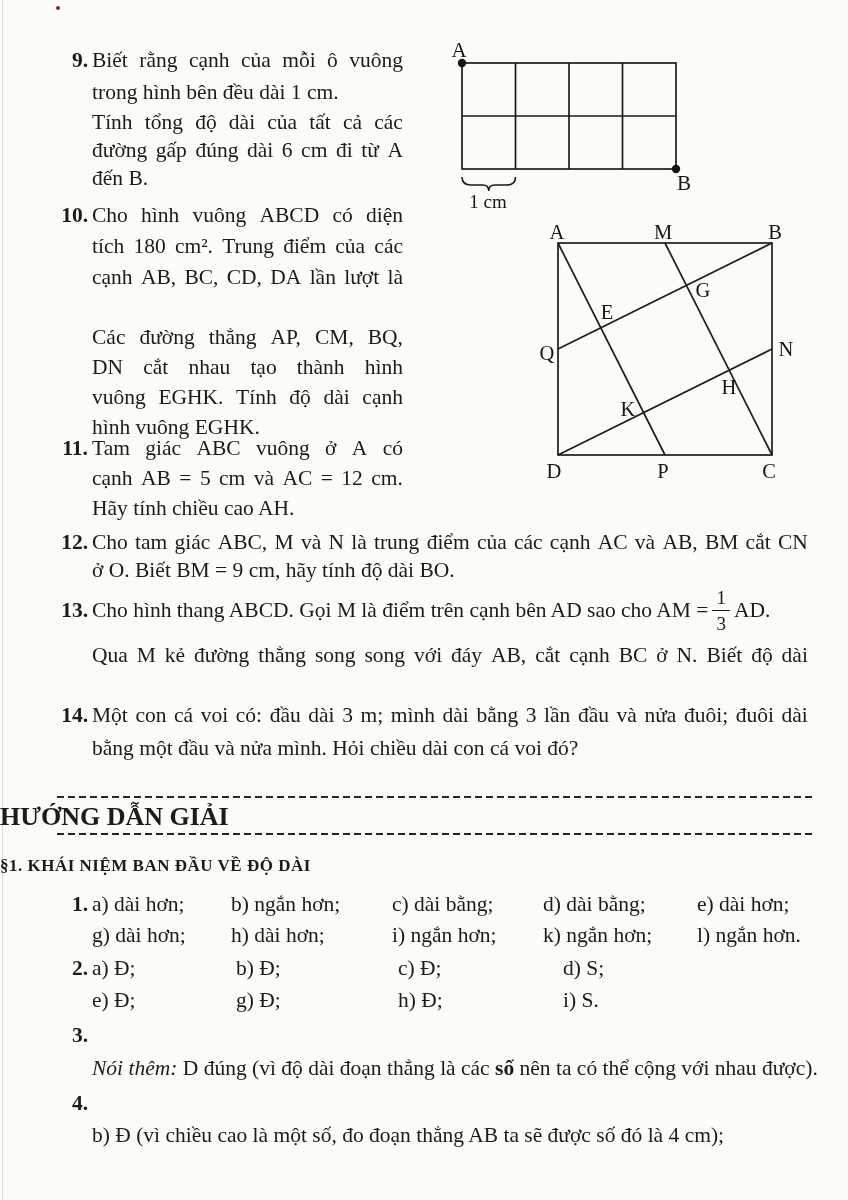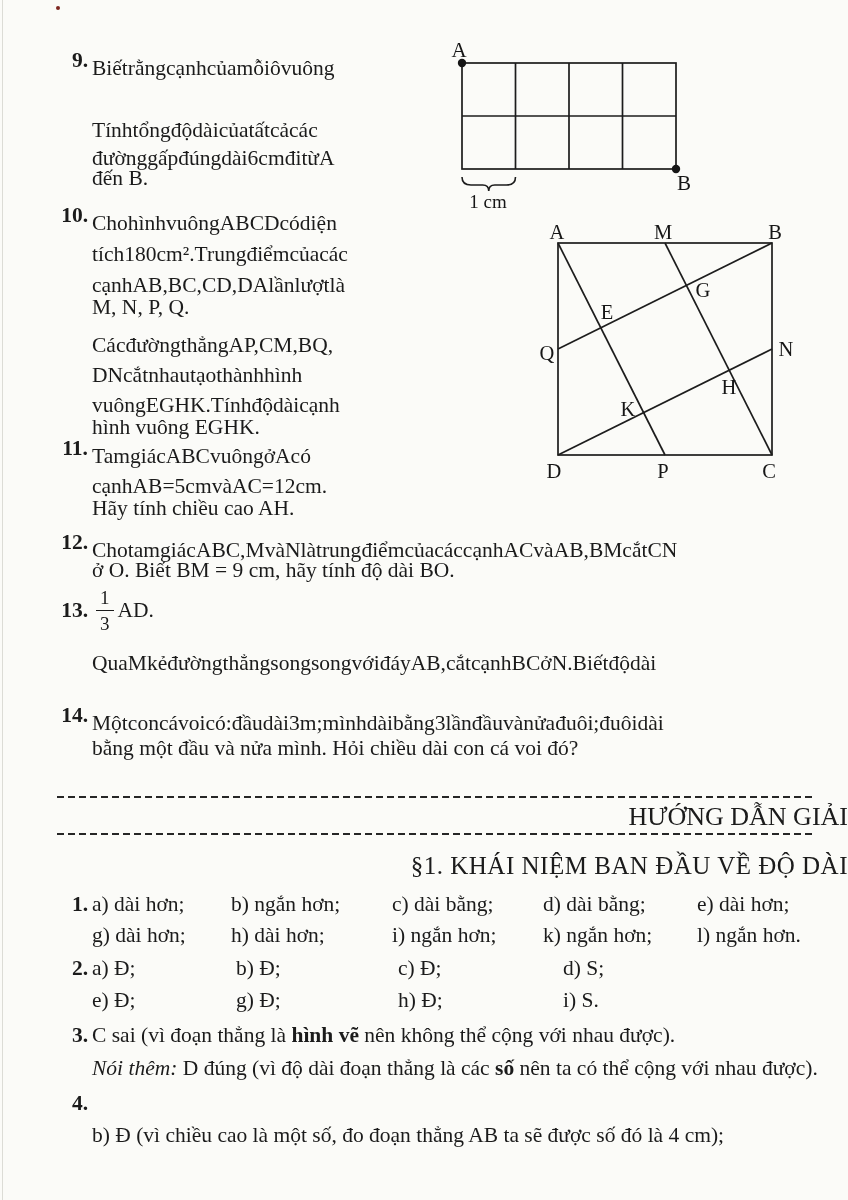--- a/index.html
+++ b/index.html
@@ -11,37 +11,37 @@
     overflow:hidden;
     position:relative;
   }
   #page{position:absolute;inset:0;}
   .ln{
     position:absolute;
     font-size:21.5px;
     line-height:29px;
     white-space:nowrap;
   }
-  .jl{display:flex;margin-top:8px;}
+  .jl{display:flex;justify-content:space-between;}
   .num{
     position:absolute;
     left:50px;width:38px;
     font-size:21.5px;line-height:29px;
     font-weight:bold;text-align:right;
     white-space:nowrap;
   }
   .narrow{left:92px;width:311px;}
   .wide{left:92px;width:716px;}
   .rule{
     position:absolute;left:57px;width:755px;height:2px;
     background:repeating-linear-gradient(90deg,#262626 0 7px,transparent 7px 11px);
   }
   .center-title{
     position:absolute;left:0;width:848px;
-    text-align:right;font-weight:normal;
+    text-align:left;font-weight:bold;
   }
   .frac{
     display:inline-flex;flex-direction:column;align-items:center;
     font-size:19px;line-height:1;vertical-align:middle;
     margin:0 4px;
   }
   .frac .fnum{padding:0 4px 3px;}
   .frac .fden{border-top:1.6px solid #1b1b1b;padding:3px 4px 0;}
   .fracline{display:flex;align-items:center;}
   svg text{
@@ -74,20 +74,21 @@
   <div class="num" style="top:46px">9.</div>
   <div class="ln narrow jl" style="top:46px">
       <span>Biết</span>
       <span>rằng</span>
       <span>cạnh</span>
       <span>của</span>
       <span>mỗi</span>
       <span>ô</span>
       <span>vuông</span>
     </div>
+  <div class="ln narrow" style="top:78px">trong hình bên đều dài 1 cm.</div>
   <div class="ln narrow jl" style="top:108px">
       <span>Tính</span>
       <span>tổng</span>
       <span>độ</span>
       <span>dài</span>
       <span>của</span>
       <span>tất</span>
       <span>cả</span>
       <span>các</span>
     </div>
@@ -141,21 +142,20 @@
   <div class="ln narrow jl" style="top:263px">
       <span>cạnh</span>
       <span>AB,</span>
       <span>BC,</span>
       <span>CD,</span>
       <span>DA</span>
       <span>lần</span>
       <span>lượt</span>
       <span>là</span>
     </div>
-  <div class="ln narrow" style="top:293px">M, N, P, Q.</div>
   <div class="ln narrow jl" style="top:323px">
       <span>Các</span>
       <span>đường</span>
       <span>thẳng</span>
       <span>AP,</span>
       <span>CM,</span>
       <span>BQ,</span>
     </div>
   <div class="ln narrow jl" style="top:353px">
       <span>DN</span>
@@ -242,20 +242,21 @@
       <span>và</span>
       <span>AB,</span>
       <span>BM</span>
       <span>cắt</span>
       <span>CN</span>
     </div>
   <div class="ln wide" style="top:556px">ở O. Biết BM = 9 cm, hãy tính độ dài BO.</div>
 
   <div class="num" style="top:596px">13.</div>
   <div class="ln fracline" style="left:92px;top:582px;height:56px">
+    <span class="seg">Cho hình thang ABCD. Gọi M là điểm trên cạnh bên AD sao cho AM =</span>
     <span class="frac">
       <span class="fnum">1</span>
       <span class="fden">3</span>
     </span>
     <span class="seg">AD.</span>
   </div>
   <div class="ln wide jl" style="top:641px">
       <span>Qua</span>
       <span>M</span>
       <span>kẻ</span>
@@ -298,21 +299,21 @@
       <span>đuôi;</span>
       <span>đuôi</span>
       <span>dài</span>
     </div>
   <div class="ln wide" style="top:734px">bằng một đầu và nửa mình. Hỏi chiều dài con cá voi đó?</div>
 
   <div class="rule" style="top:796px"></div>
   <div class="center-title" style="top:802px;font-size:26px;line-height:30px">HƯỚNG DẪN GIẢI</div>
   <div class="rule" style="top:833px"></div>
 
-  <div class="center-title" style="top:851px;font-size:25px;line-height:30px;letter-spacing:0.5px">§1. KHÁI NIỆM BAN ĐẦU VỀ ĐỘ DÀI</div>
+  <div class="center-title" style="top:851px;font-size:17px;line-height:30px;letter-spacing:0.5px">§1. KHÁI NIỆM BAN ĐẦU VỀ ĐỘ DÀI</div>
 
   <div class="num" style="top:890px">1.</div>
   <div class="ln" style="left:92px;top:890px">a) dài hơn;</div>
   <div class="ln" style="left:231px;top:890px">b) ngắn hơn;</div>
   <div class="ln" style="left:392px;top:890px">c) dài bằng;</div>
   <div class="ln" style="left:543px;top:890px">d) dài bằng;</div>
   <div class="ln" style="left:697px;top:890px">e) dài hơn;</div>
   <div class="ln" style="left:92px;top:921px">g) dài hơn;</div>
   <div class="ln" style="left:231px;top:921px">h) dài hơn;</div>
   <div class="ln" style="left:392px;top:921px">i) ngắn hơn;</div>
@@ -323,23 +324,20 @@
   <div class="ln" style="left:92px;top:954px">a) Đ;</div>
   <div class="ln" style="left:236px;top:954px">b) Đ;</div>
   <div class="ln" style="left:398px;top:954px">c) Đ;</div>
   <div class="ln" style="left:563px;top:954px">d) S;</div>
   <div class="ln" style="left:92px;top:986px">e) Đ;</div>
   <div class="ln" style="left:236px;top:986px">g) Đ;</div>
   <div class="ln" style="left:398px;top:986px">h) Đ;</div>
   <div class="ln" style="left:563px;top:986px">i) S.</div>
 
   <div class="num" style="top:1021px">3.</div>
-  <div class="ln" style="left:92px;top:1021px">
-    <span class="seg">C sai (vì đoạn thẳng là </span><b class="seg">hình vẽ</b><span class="seg"> nên không thể cộng với nhau được).</span>
-  </div>
   <div class="ln" style="left:92px;top:1054px">
     <i class="notelabel">Nói thêm:</i><span class="seg"> D đúng (vì độ dài đoạn thẳng là các </span><b class="seg">số</b><span class="seg"> nên ta có thể cộng với nhau được).</span>
   </div>
 
   <div class="num" style="top:1089px">4.</div>
   <div class="ln" style="left:92px;top:1121px">b) Đ (vì chiều cao là một số, đo đoạn thẳng AB ta sẽ được số đó là 4 cm);</div>
 
   <div class="pagenum">10</div>
 
 </div>

